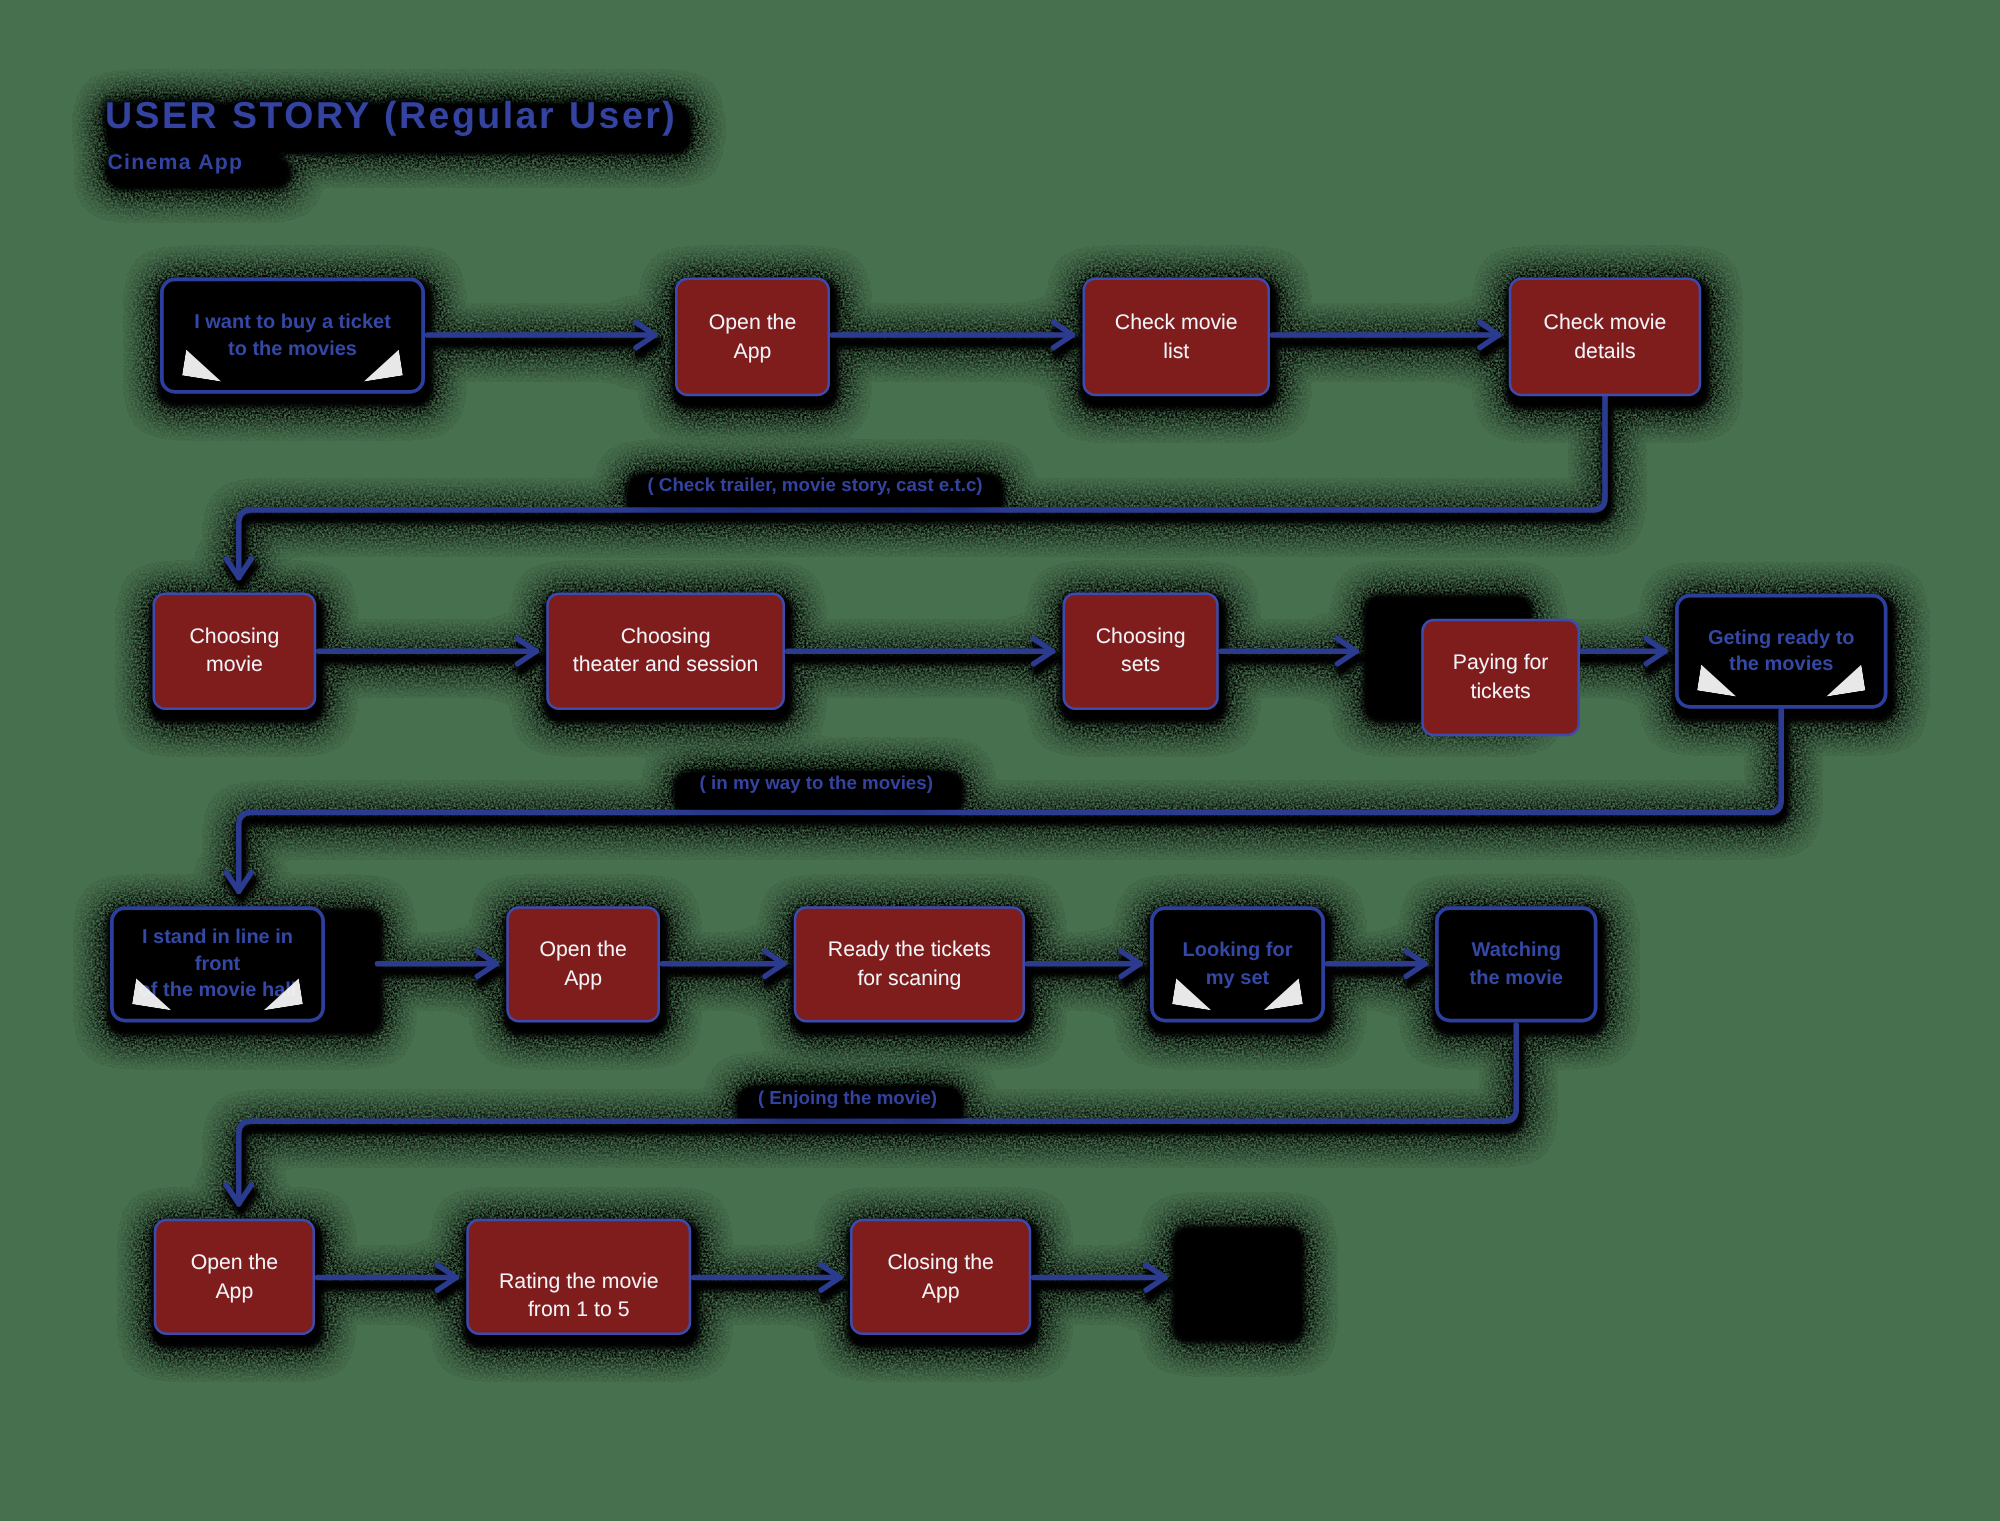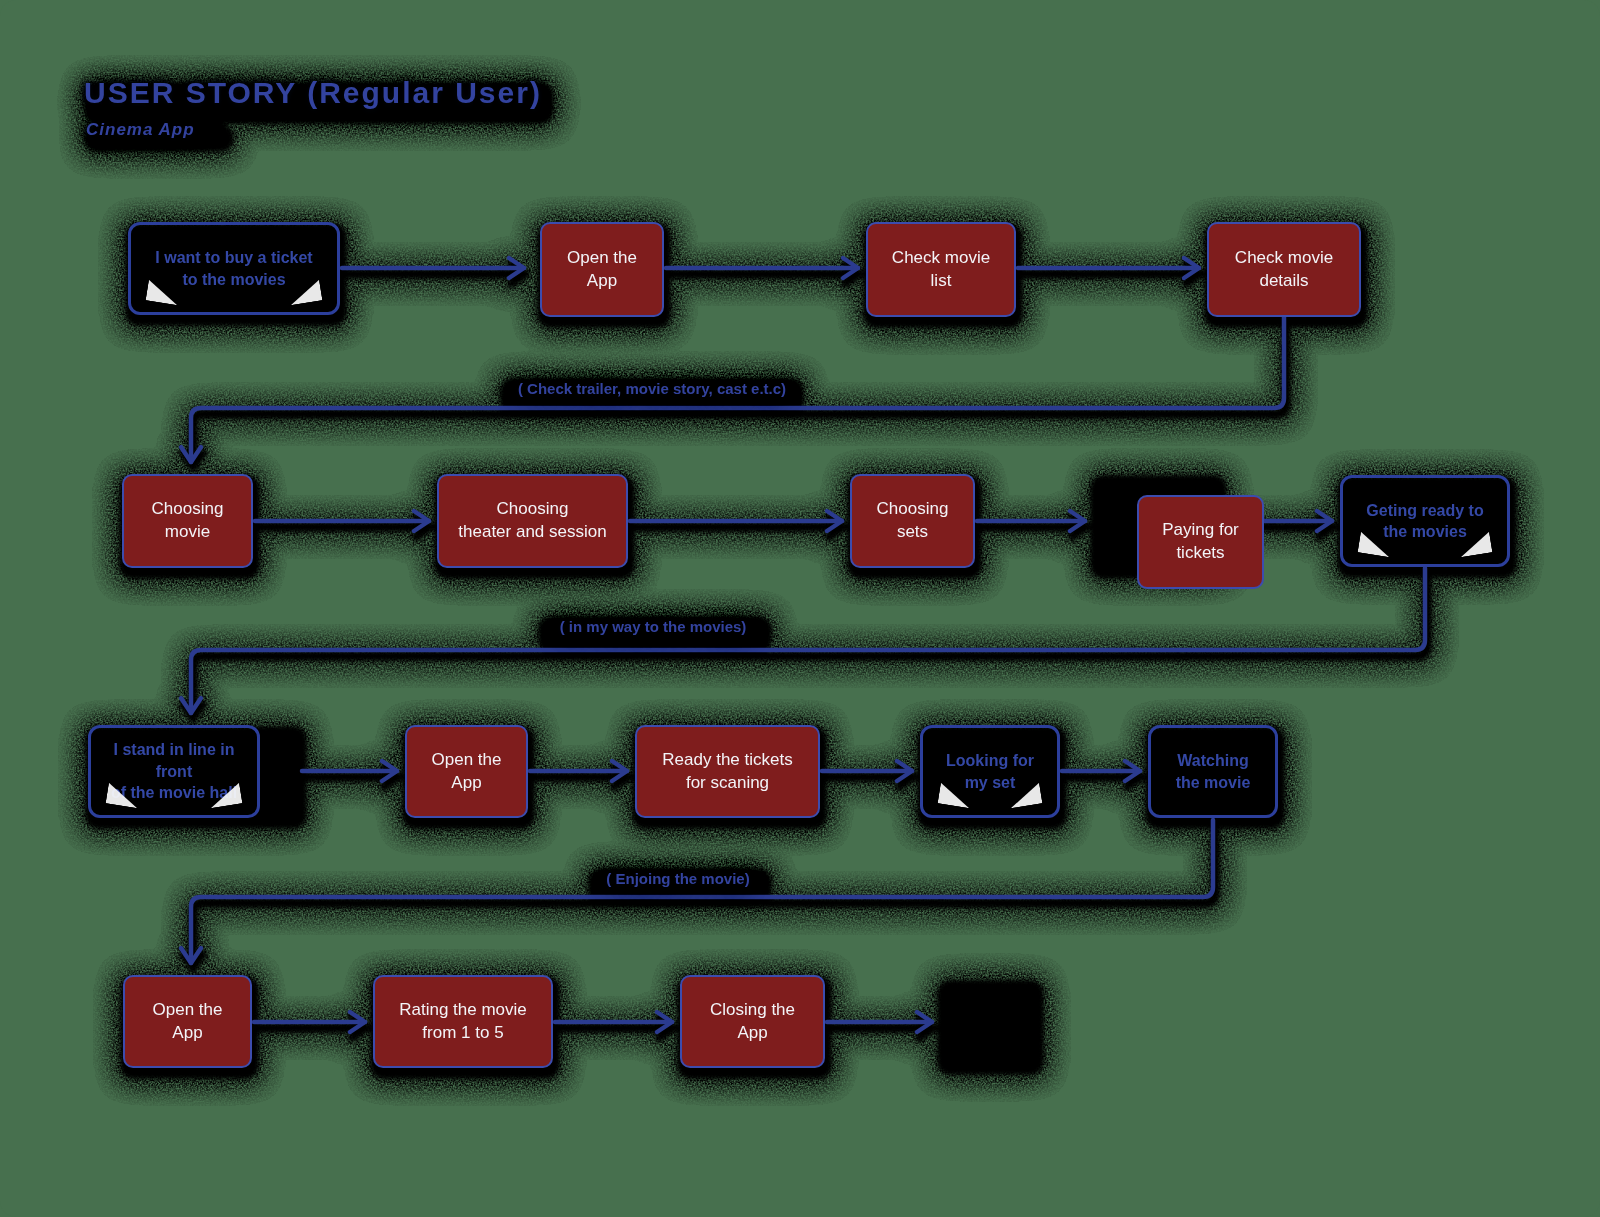--- a/index.html
+++ b/index.html
@@ -35,21 +35,21 @@
   .ticket::after  { right:16px; clip-path:polygon(100% 0, 100% 100%, 0 100%); transform:rotate(-9deg); }
 
   .halo {
     color:#33439f;
     text-shadow:
       0 2px 6px rgba(3,5,9,.95), 0 -2px 6px rgba(3,5,9,.9),
       2px 0 6px rgba(3,5,9,.9), -2px 0 6px rgba(3,5,9,.9),
       0 0 18px rgba(3,5,9,.85), 0 4px 22px rgba(3,5,9,.7);
   }
   .title    { position:absolute; left:84px;  top:76px;  font-size:30px; font-weight:bold; letter-spacing:2px; }
-  .subtitle { position:absolute; left:86px;  top:120px; font-size:17px; font-weight:bold; letter-spacing:1px;font-style:italic; }
+  .subtitle { position:absolute; left:86px;  top:120px; font-size:17px; font-weight:bold; letter-spacing:1px; }
   .flow-label { position:absolute; text-align:center; font-size:15px; font-weight:bold; }
   #label-watch  { left:492px; top:380px; width:320px; }
   #label-way    { left:538px; top:618px; width:230px; }
   #label-enjoy  { left:588px; top:870px; width:180px; }
 </style>
 </head>
 <body>
 
 <div class="canvas">
 
@@ -195,21 +195,21 @@
   </div>
   <div class="box outlined" style="left:1148px; top:725px; width:130px; height:93px;">
     <span>Watching
 the movie</span>
   </div>
 
   <div class="box filled" style="left:123px; top:975px; width:129px; height:93px;">
     <span>Open the
 App</span>
   </div>
-  <div class="box filled" style="left:373px; top:975px; width:180px; height:93px;">
+  <div class="box filled" style="left:373px; top:975px; width:180px; height:93px;align-items:flex-end;">
     <span>Rating the movie
 from 1 to 5</span>
   </div>
   <div class="box filled" style="left:680px; top:975px; width:145px; height:93px;">
     <span>Closing the
 App</span>
   </div>
 
 </div>
 

